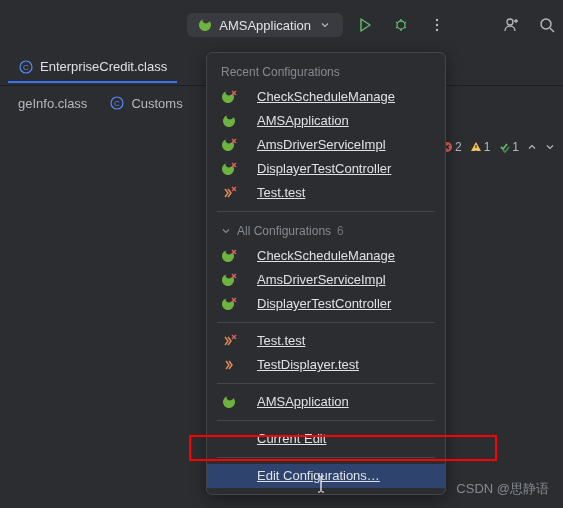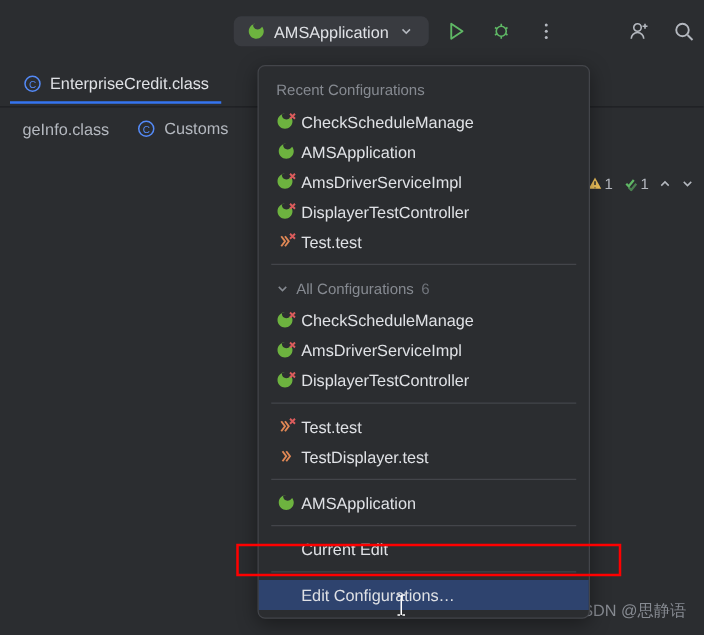--- a/index.html
+++ b/index.html
@@ -8,29 +8,29 @@
 .toolbar { height: 50px; display: flex; align-items: center; padding: 0 10px; gap: 8px; position: relative; }
 .toolbar-spacer { flex: 1; }
 .run-config { display: flex; align-items: center; gap: 6px; background: #393b40; border-radius: 6px; padding: 4px 10px; cursor: pointer; }
 .toolbar-btn { width: 28px; height: 28px; display: flex; align-items: center; justify-content: center; cursor: pointer; border-radius: 4px; }
 
 .tabs { height: 36px; display: flex; align-items: center; border-bottom: 1px solid #1e1f22; padding: 0 8px; gap: 2px; }
 .tab { display: flex; align-items: center; gap: 6px; padding: 6px 10px; cursor: pointer; color: #b4b8bf; }
 .tab.active { border-bottom: 2px solid #3574f0; color: #dfe1e5; }
 
 .subtabs { height: 34px; display: flex; align-items: center; padding: 0 8px; gap: 2px; color: #b4b8bf; }
-.subtab { display: flex; align-items: flex-start; gap: 6px; padding: 4px 10px; cursor: pointer; }
+.subtab { display: flex; align-items: center; gap: 6px; padding: 4px 10px; cursor: pointer; }
 
 .status-bar { position: absolute; right: 8px; top: 140px; display: flex; align-items: center; gap: 8px; color: #b4b8bf; font-size: 12px; }
 .status-item { display: flex; align-items: center; gap: 2px; }
 
-.dropdown { position: absolute; left: 206px; top: 52px; width: 266px; background: #2b2d30; border: 1px solid #43454a; border-radius: 6px; box-shadow: 0 4px 16px rgba(0,0,0,0.4); padding: 6px 0; z-index: 100; }
+.dropdown { position: absolute; left: 206px; top: 52px; width: 240px; background: #2b2d30; border: 1px solid #43454a; border-radius: 6px; box-shadow: 0 4px 16px rgba(0,0,0,0.4); padding: 6px 0; z-index: 100; }
 .dd-header { color: #868a91; font-size: 12px; padding: 6px 14px; display: flex; align-items: center; gap: 6px; }
 .dd-header .count { color: #6f737a; }
-.dd-item { display: flex; align-items: center; gap: 4px; padding: 4px 14px; cursor: pointer; }
+.dd-item { display: flex; align-items: flex-start; gap: 20px; padding: 4px 14px; cursor: pointer; text-decoration: underline; }
 .dd-item.selected { background: #2e436e; }
 .dd-sep { height: 1px; background: #43454a; margin: 6px 10px; }
 .icon-box { width: 16px; height: 16px; display: flex; align-items: center; justify-content: center; flex-shrink: 0; }
 
 .highlight-box { position: absolute; border: 2px solid #ff0000; pointer-events: none; z-index: 200; }
 .watermark { position: absolute; bottom: 10px; right: 14px; color: #868a91; font-size: 13px; }
 .cursor { position: absolute; pointer-events: none; z-index: 300; }
 
 svg { display: block; }
 </style>

